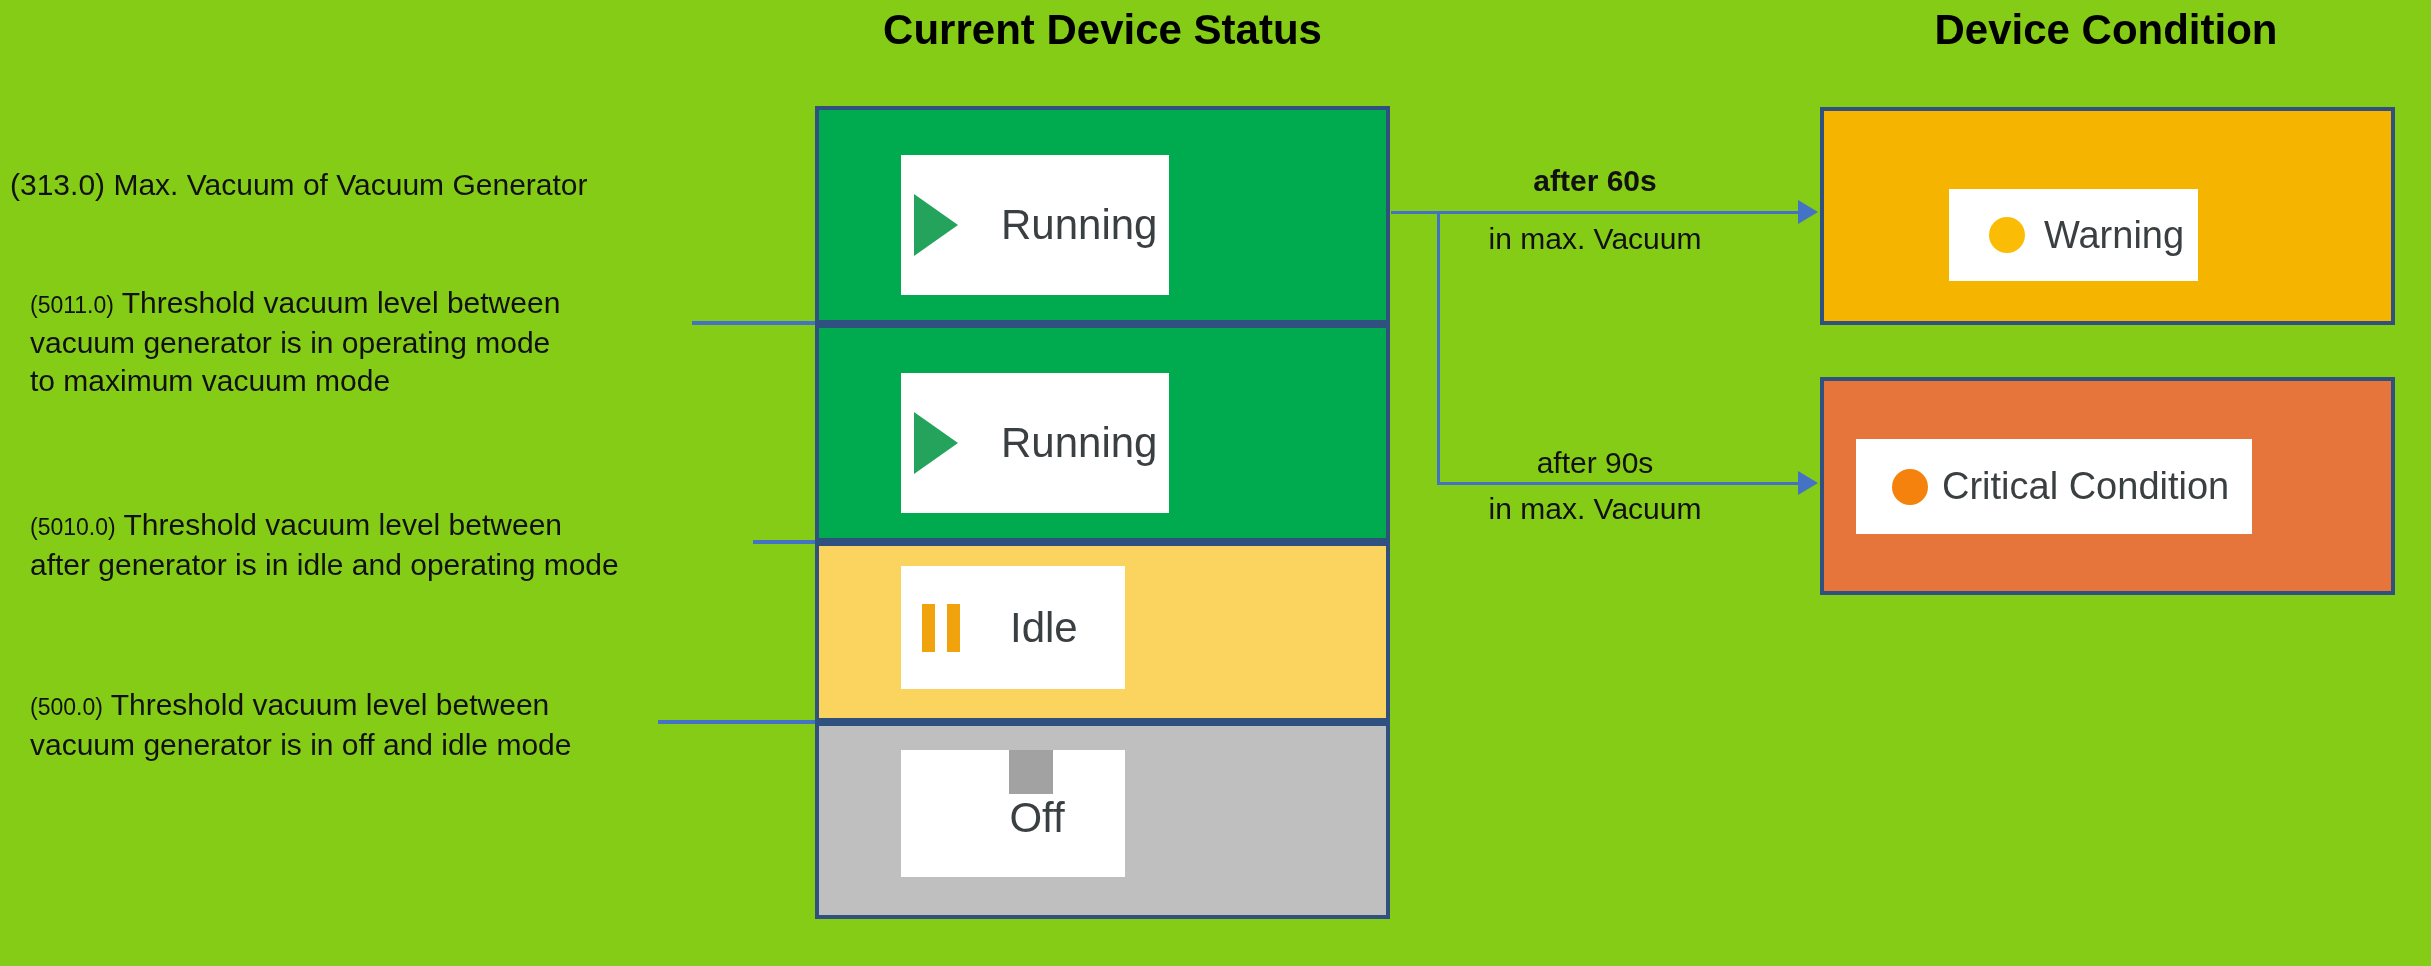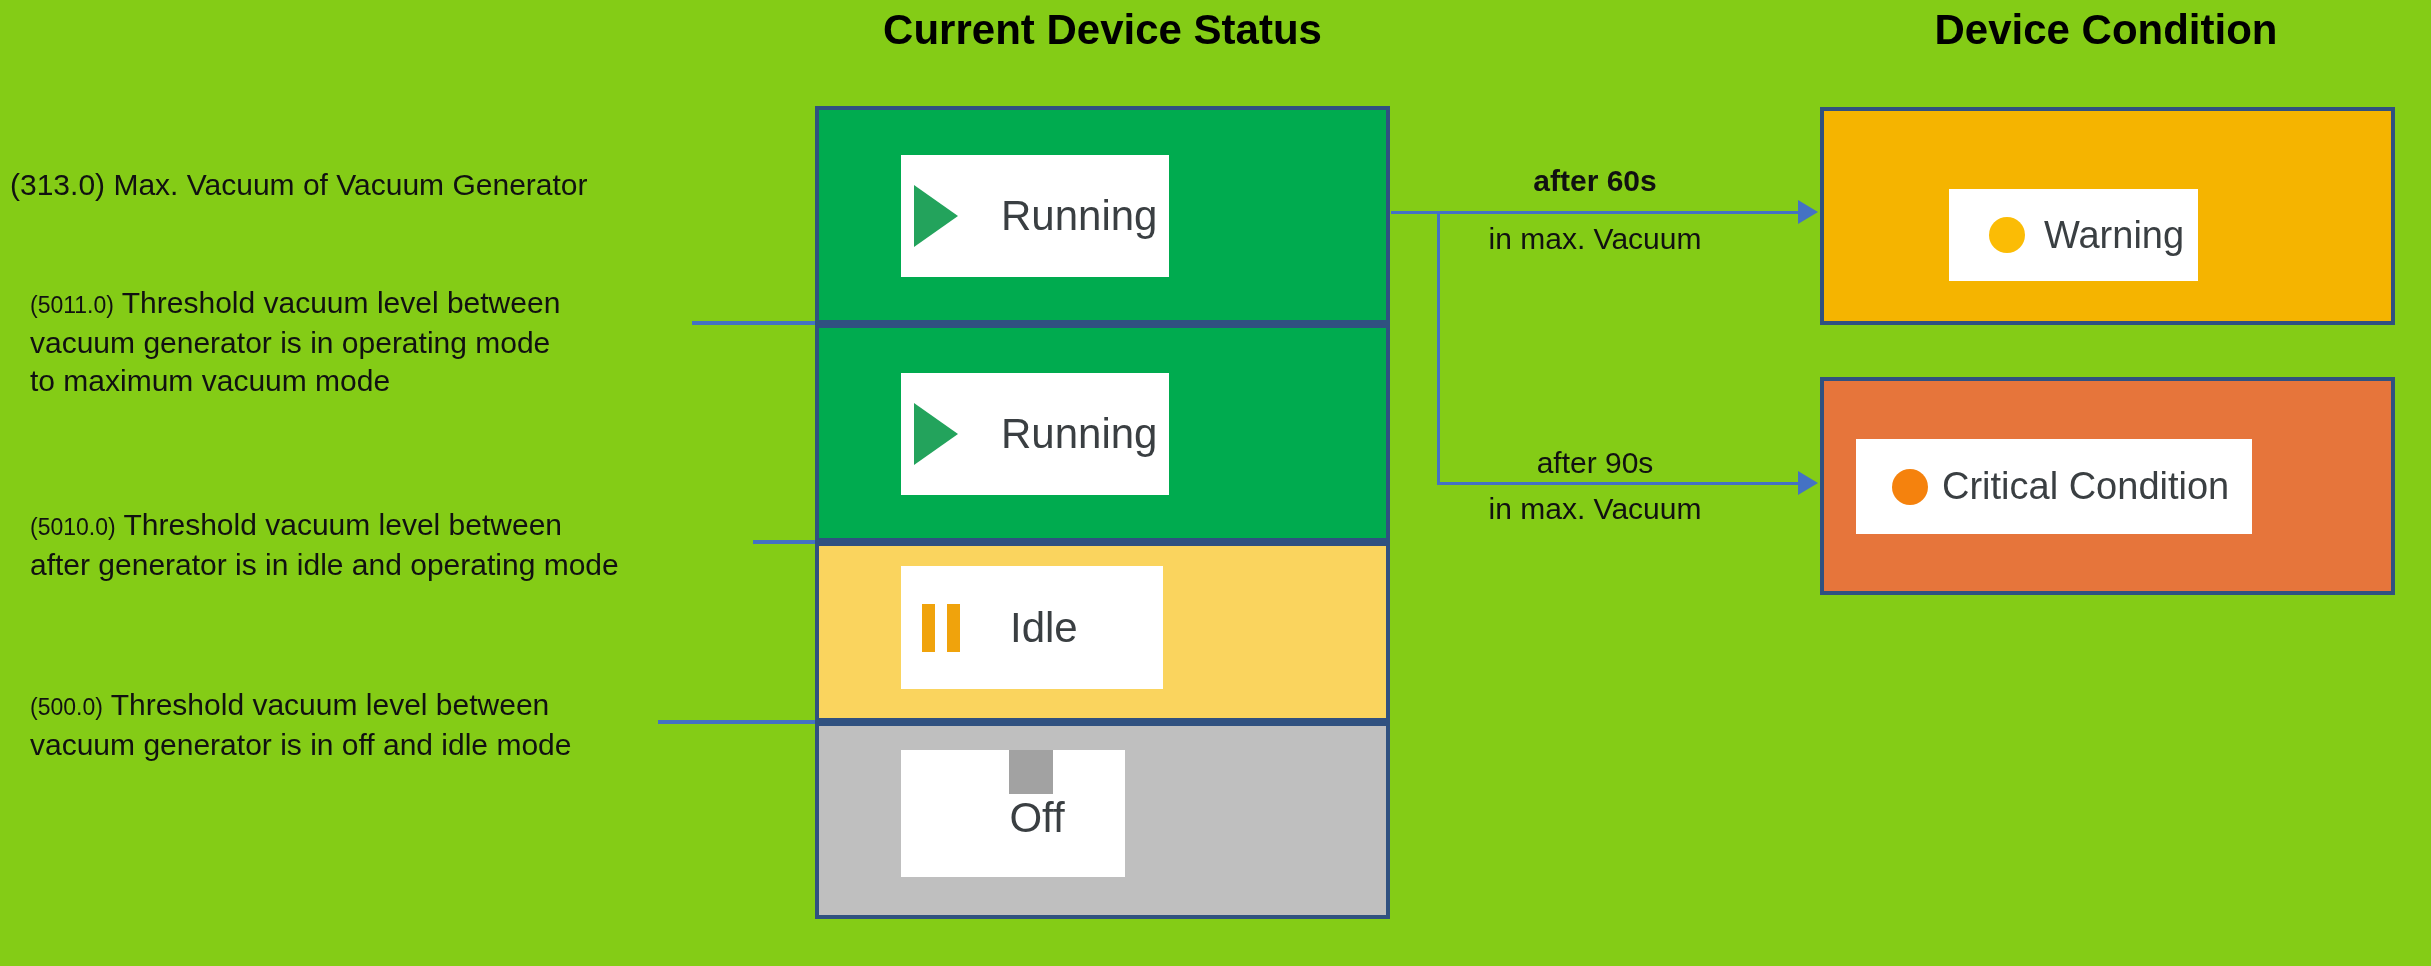--- a/index.html
+++ b/index.html
@@ -23,22 +23,22 @@
 
   .bigbox{position:absolute;width:575px;box-sizing:border-box;border:4px solid #305180;}
   .sbox-1{left:815px;top:106px;height:218px;}
   .sbox-2{left:815px;top:324px;height:218px;}
   .sbox-3{left:815px;top:542px;height:180px;}
   .sbox-4{left:815px;top:722px;height:197px;}
   .cbox-1{left:1820px;top:107px;height:218px;}
   .cbox-2{left:1820px;top:377px;height:218px;}
 
   .card{position:absolute;background:#fff;display:flex;align-items:center;}
-  .card-run{left:82px;top:45px;width:268px;height:122px;align-items:center;}
-  .card-idle{left:82px;top:20px;width:262px;height:123px;}
+  .card-run{left:82px;top:45px;width:268px;height:140px;align-items:center;}
+  .card-idle{left:82px;top:20px;width:224px;height:123px;}
   .card-off{left:82px;top:24px;width:224px;height:127px;flex-direction:column;}
   .card-warn{left:125px;top:78px;width:249px;height:92px;}
   .card-crit{left:32px;top:58px;width:396px;height:95px;}
 
   .card-label{font-size:42px;color:#3a3f42;white-space:nowrap;}
   .lbl-run{margin-left:43px;}
   .lbl-idle{margin-left:50px;}
   .lbl-off{margin-left:48px;}
   .lbl-warn{margin-left:19px;font-size:38px;}
   .lbl-crit{margin-left:14px;font-size:38px;}

